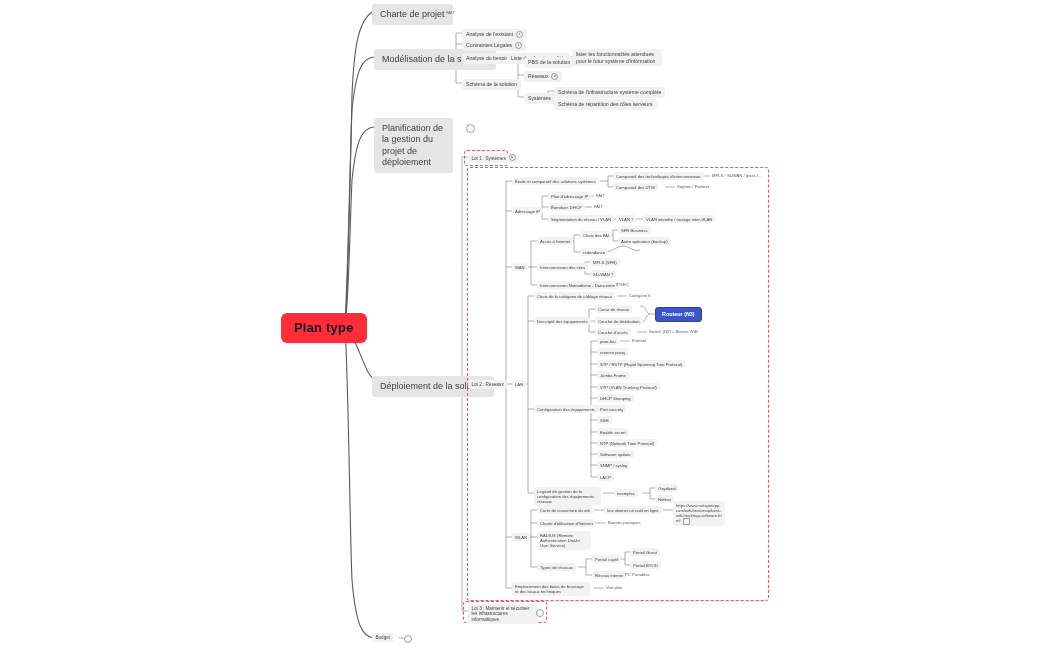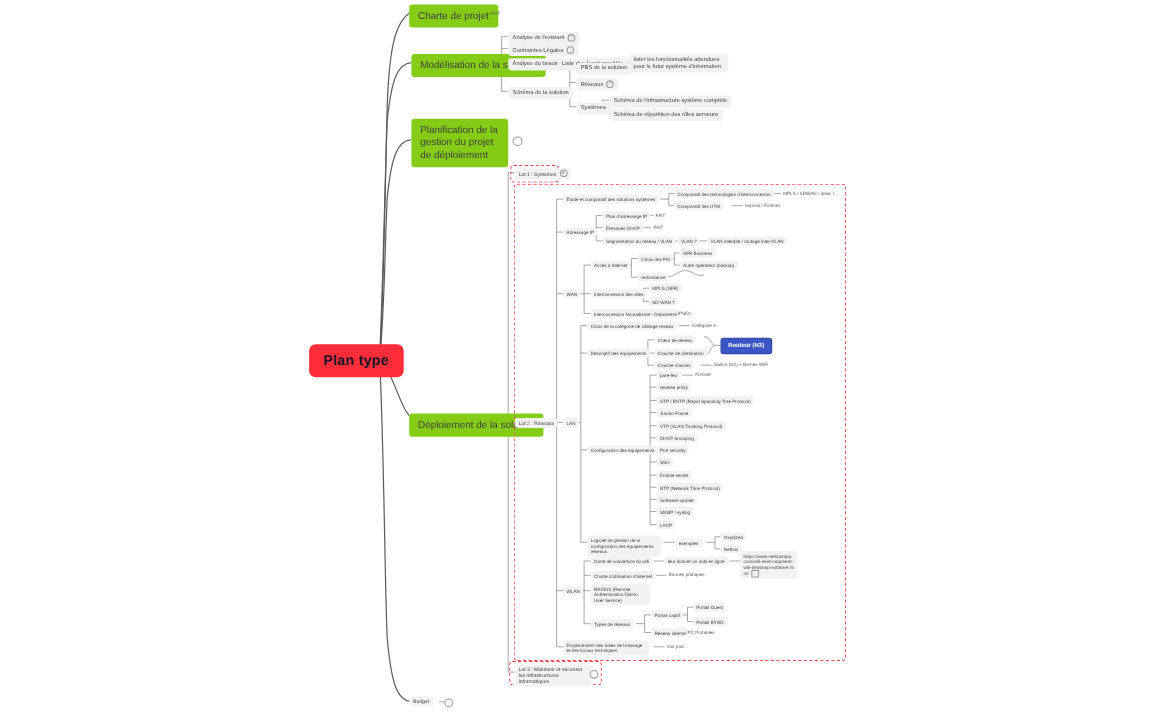--- a/index.html
+++ b/index.html
@@ -20,21 +20,21 @@
     line-height:1.25;
     white-space:pre-line;
     color:#3f3f3f;
   }
 
   
   .t-root{
     background:#ff2d37;color:#0f172a;font-weight:bold;font-size:13px;
     border-radius:6px;padding:7px 13px;letter-spacing:.2px;
   }
-  .t-1{font-size:9px;padding:5px 8px;background:#84cc16;}
+  .t-1{font-size:9px;padding:5px 8px;background:#e5e5e5;}
   .t-2{font-size:5.2px;padding:2px 4px;background:#f1f1f1;}
   .t-3{font-size:4.6px;padding:1.5px 3.5px;background:#f2f2f2;}
   .t-4{font-size:4.2px;padding:1.5px 3px;background:#f2f2f2;}
   .t-lead{font-size:4.2px;background:transparent;padding:1px 2px;color:#5a5a5a;}
   .t-badge{
     background:#3c55c6;color:#ffffff;font-size:5.4px;font-weight:bold;
     border-radius:3px;padding:3px 6px;border:1px solid #2c41a8;
   }
 
   .icon-dot{
@@ -240,21 +240,21 @@
 <div class="node t-2" style="left:507px;top:53px;">Liste des fonctionnalités</div>
 <div class="node t-2" style="left:572px;top:49px;width:90px;">lister les fonctionnalités attendues pour le futur système d'information</div>
 
 <div class="node t-2" style="left:462px;top:79px;">Schéma de la solution</div>
 <div class="node t-2" style="left:524px;top:57px;">PBS de la solution</div>
 <div class="node t-2" style="left:524px;top:71px;"><span>Réseaux</span><span class="icon-dot"></span></div>
 <div class="node t-2" style="left:524px;top:93px;">Systèmes</div>
 <div class="node t-2" style="left:554px;top:87px;">Schéma de l'infrastructure système complète</div>
 <div class="node t-2" style="left:554px;top:99px;">Schéma de répartition des rôles serveurs</div>
 
-<div class="node t-1" style="left:374px;top:108px;width:88px;">Planification de la gestion du projet de déploiement</div>
+<div class="node t-1" style="left:374px;top:118px;width:79px;">Planification de la gestion du projet de déploiement</div>
 <div class="note-ico big" style="left:466px;top:124px;"></div>
 
 <div class="node t-1" style="left:372px;top:376px;">Déploiement de la solution</div>
 
 <div class="dashed-box thin" style="left:464px;top:150px;width:42px;height:14px;"></div>
 <div class="dashed-box" style="left:467px;top:167px;width:300px;height:432px;"></div>
 <div class="dashed-box thin" style="left:463px;top:601px;width:82px;height:20px;"></div>
 
 <div class="node t-3" style="left:468px;top:153px;"><span>Lot 1 : Systèmes</span><span class="icon-dot"></span></div>
 

